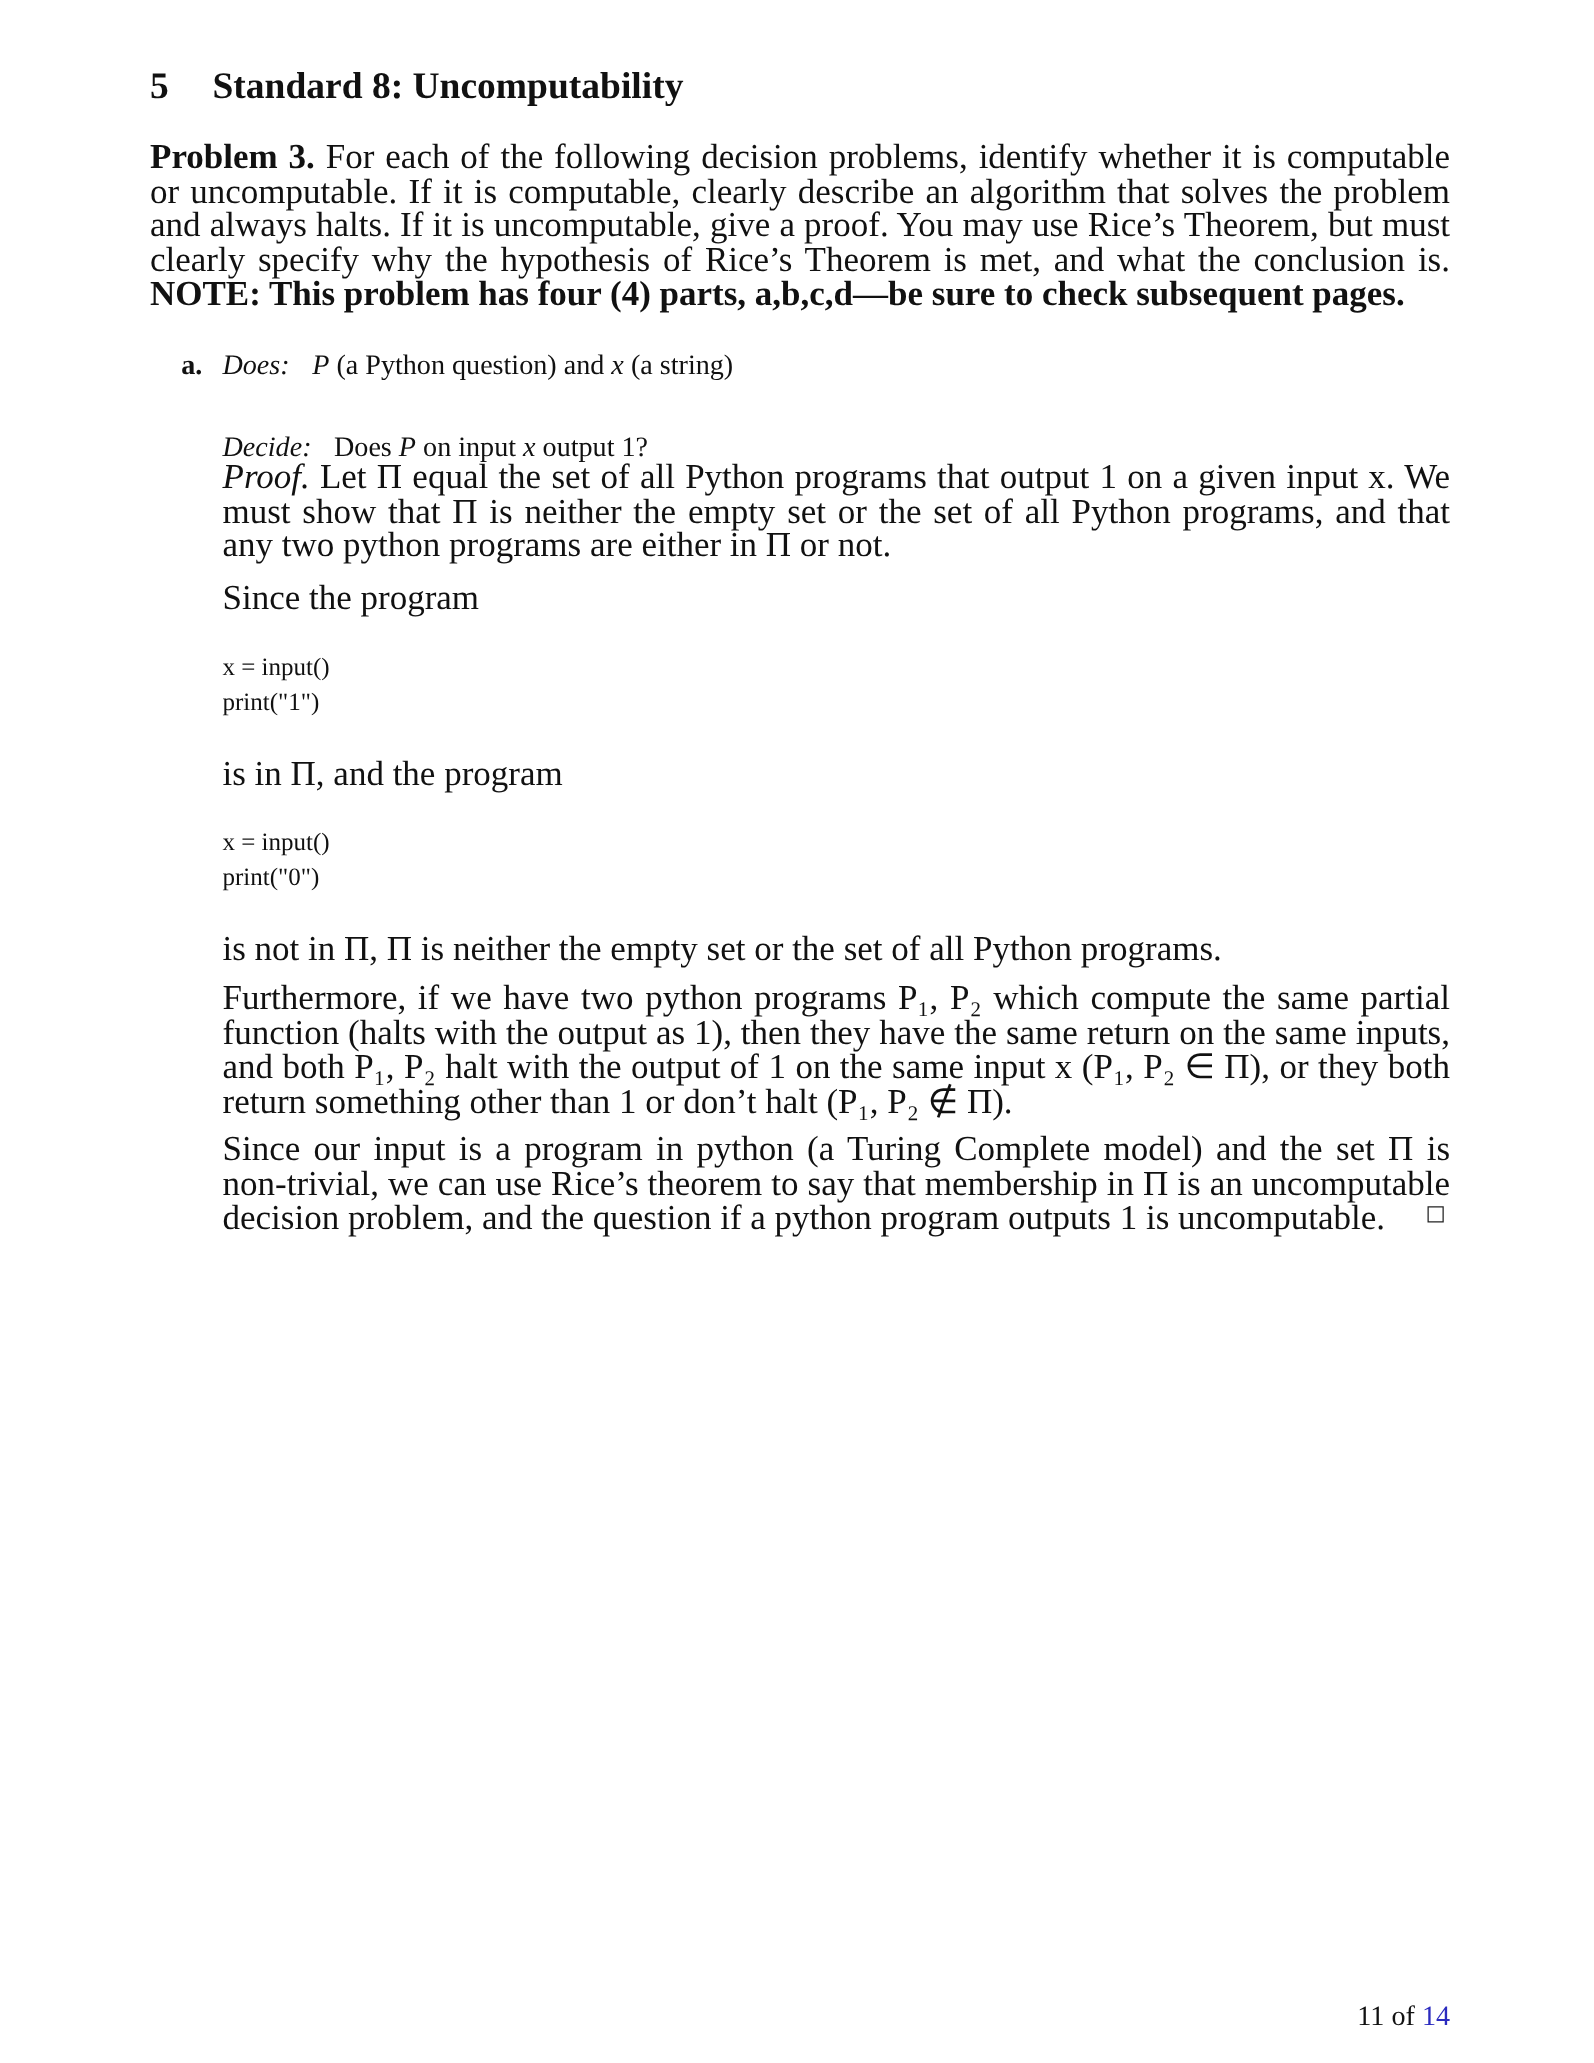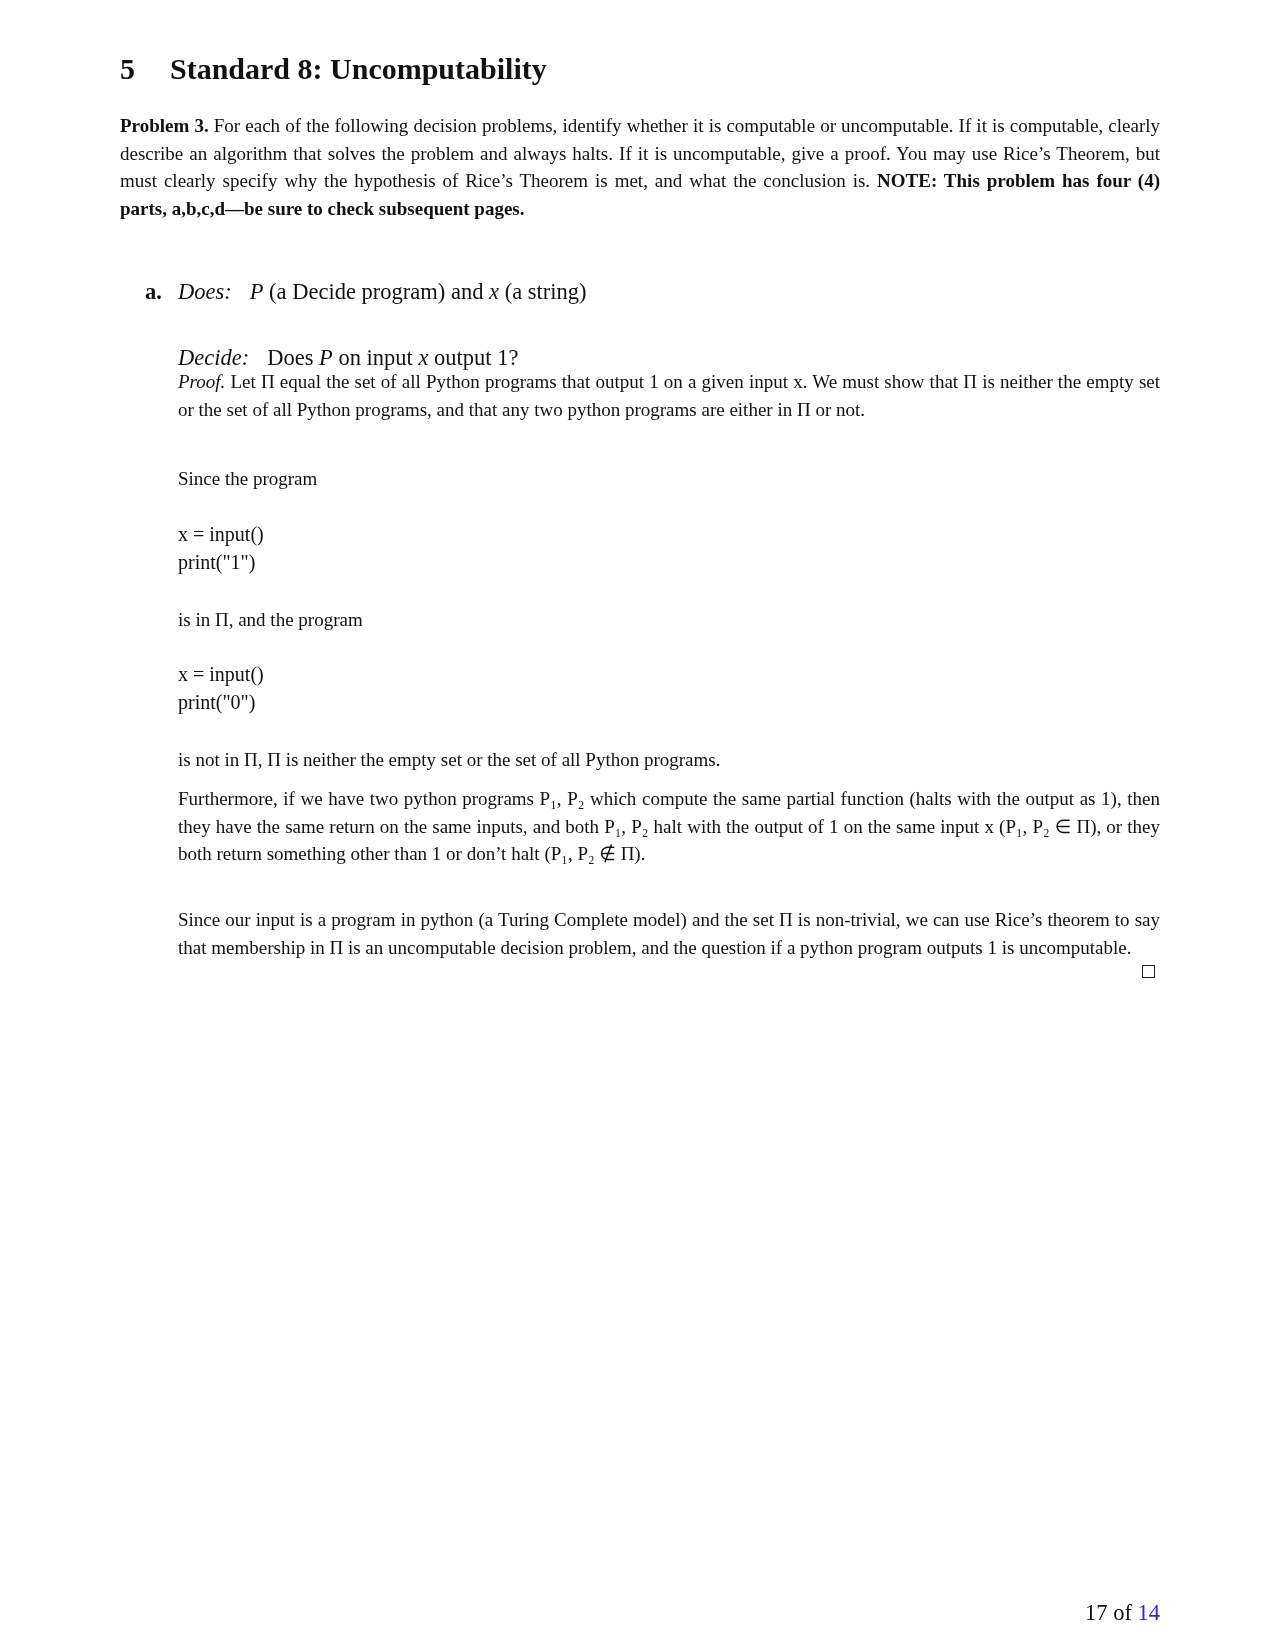--- a/index.html
+++ b/index.html
@@ -1,21 +1,21 @@
 <!DOCTYPE html>
 <html><head>
 <meta charset="utf-8">
 <style>
   html, body { margin: 0; padding: 0; background: #ffffff; }
   body { width: 1275px; height: 1650px; position: relative; overflow: hidden;
          font-family: "DejaVu Serif", "Liberation Serif", serif; color: #111; }
   #section-heading { position: absolute; left: 120px; top: 52px; font-size: 30px; font-weight: bold;
                      font-family: "Liberation Serif", serif; }
   #section-heading .num { display: inline-block; width: 50px; }
-  .para { position: absolute; font-family: "Liberation Serif", serif; font-size: 19px; line-height: 27.5px;
+  .para { position: absolute; font-family: "Liberation Serif", serif; font-size: 28px; line-height: 27.5px;
           text-align: justify; }
   #problem-statement { left: 120px; top: 112px; width: 1040px; }
   #part-a-label { position: absolute; left: 145px; top: 279px; font-family: "Liberation Serif", serif; font-size: 22.5px; font-weight: bold; }
   #part-a-input { position: absolute; left: 178px; top: 279px; font-family: "Liberation Serif", serif; font-size: 22.5px; }
   #part-a-decide { position: absolute; left: 178px; top: 306px; font-family: "Liberation Serif", serif; font-size: 22.5px; margin-top: 39px; }
   .it { font-style: italic; }
   .b { font-weight: bold; }
   .gap { display: inline-block; width: 18px; }
   #proof-intro { left: 178px; top: 368px; width: 982px; }
   #since-program { left: 178px; top: 465px; width: 982px; }
@@ -39,21 +39,21 @@
 
 <div id="problem-statement" class="para">
   <span class="b">Problem 3.</span>
   <span>For each of the following decision problems, identify whether it is computable or uncomputable. If it is computable, clearly describe an algorithm that solves the problem and always halts. If it is uncomputable, give a proof. You may use Rice’s Theorem, but must clearly specify why the hypothesis of Rice’s Theorem is met, and what the conclusion is.</span>
   <span class="b">NOTE: This problem has four (4) parts, a,b,c,d—be sure to check subsequent pages.</span>
 </div>
 
 <div id="part-a-label">a.</div>
 <div id="part-a-input">
   <span class="it">Does:</span><span class="gap"></span><span class="it">P</span>
-  <span>(a Decide program) and</span>
+  <span>(a Python question) and</span>
   <span class="it">x</span>
   <span>(a string)</span>
 </div>
 <div id="part-a-decide">
   <span class="it">Decide:</span><span class="gap"></span><span>Does</span>
   <span class="it">P</span>
   <span>on input</span>
   <span class="it">x</span>
   <span>output 1?</span>
 </div>
@@ -73,16 +73,16 @@
 
 <div id="not-in-pi" class="para">is not in Π, Π is neither the empty set or the set of all Python programs.</div>
 
 <div id="furthermore" class="para">Furthermore, if we have two python programs P₁, P₂ which compute the same partial function (halts with the output as 1), then they have the same return on the same inputs, and both P₁, P₂ halt with the output of 1 on the same input x (P₁, P₂ ∈ Π), or they both return something other than 1 or don’t halt (P₁, P₂ ∉ Π).</div>
 
 <div id="conclusion" class="para">Since our input is a program in python (a Turing Complete model) and the set Π is non-trivial, we can use Rice’s theorem to say that membership in Π is an uncomputable decision problem, and the question if a python program outputs 1 is uncomputable.</div>
 
 <div id="qed-box"></div>
 
 <div id="page-number">
-  <span>17</span>
+  <span>11</span>
   <span>of</span>
   <span class="total">14</span>
 </div>
 
 </body></html>

